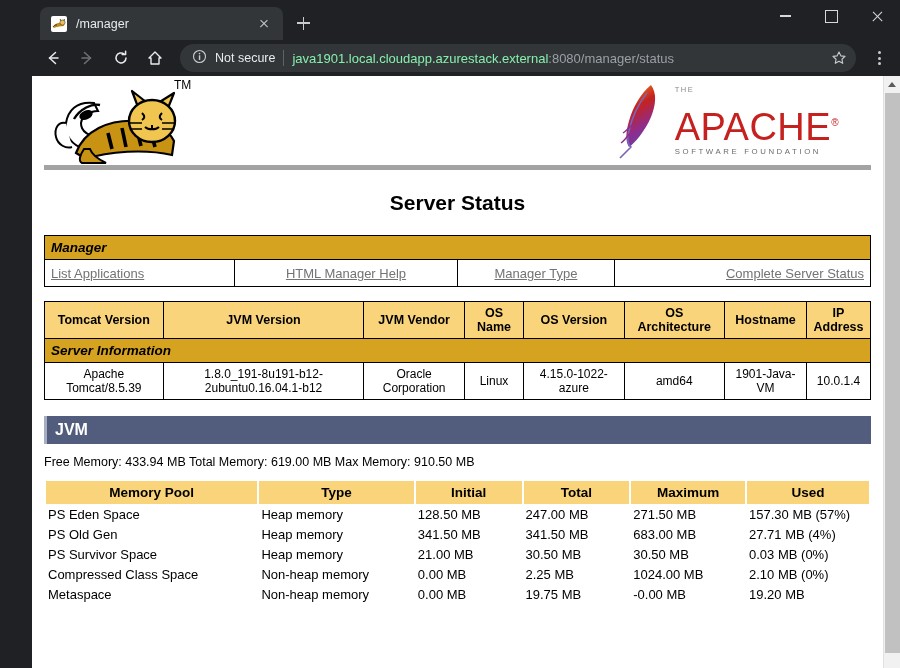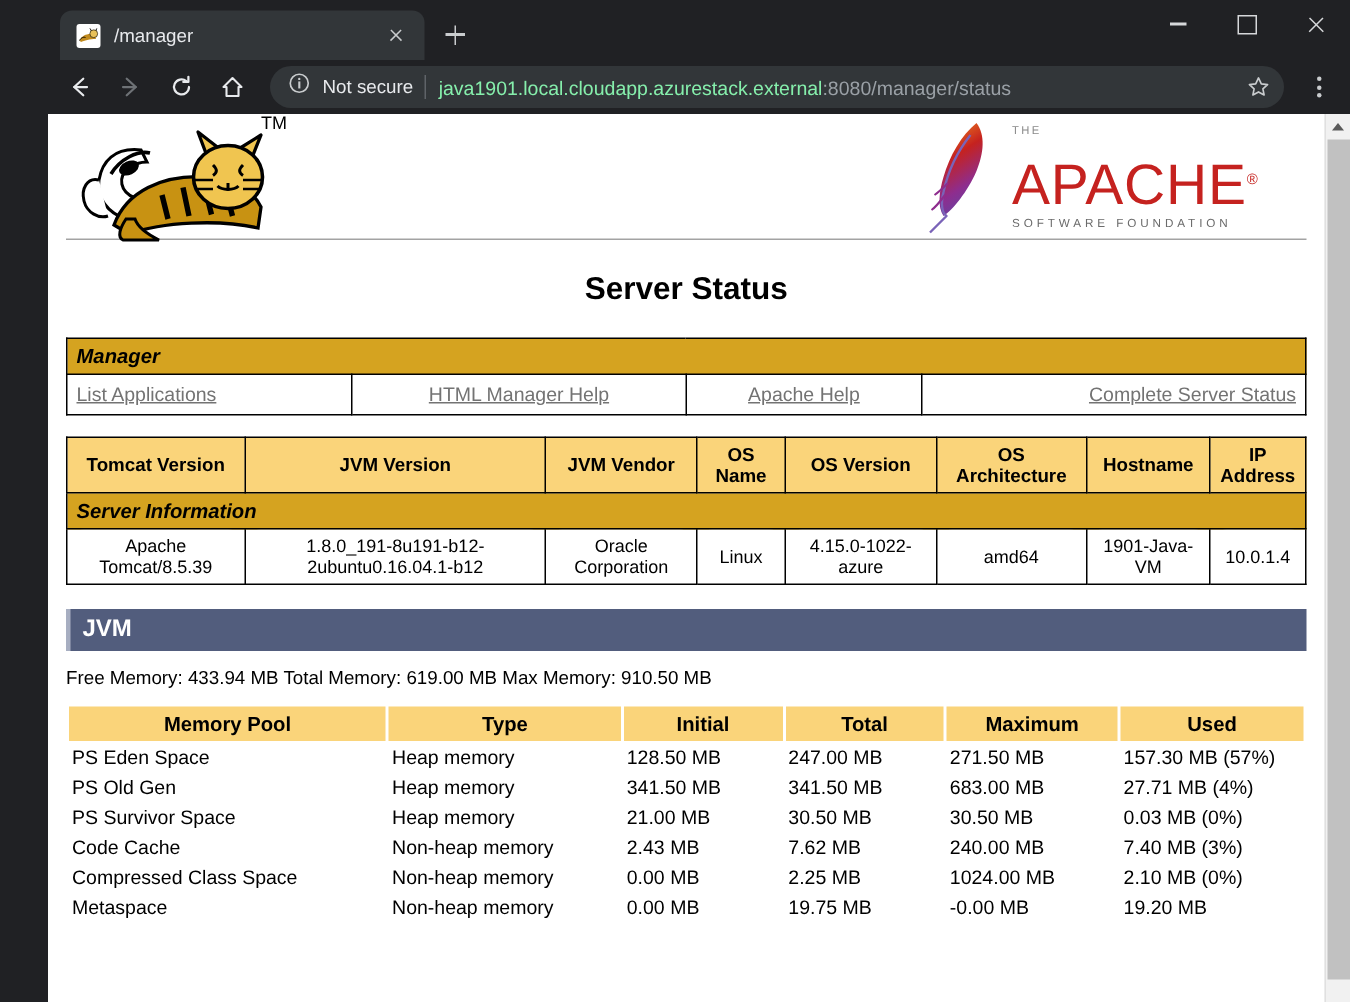--- a/index.html
+++ b/index.html
@@ -64,21 +64,21 @@
   .page { flex: 1; overflow: hidden; position: relative; }
   .page-inner { padding: 0 12px; }
 
   
   .scrollbar { width: 17px; background: #f1f1f1; border-left: 1px solid #e0e0e0; position: relative; flex: 0 0 17px; }
   .sb-arrow { height: 17px; background: #f1f1f1; display: flex; align-items: center; justify-content: center; }
   .sb-arrow span { width: 0; height: 0; border-left: 4px solid transparent; border-right: 4px solid transparent; border-bottom: 5px solid #5a5a5a; display: block; }
   .sb-thumb { position: absolute; top: 17px; left: 1px; width: 15px; height: 560px; background: #c1c1c1; }
 
   
-  .brandbar { height: 84px; display: flex; align-items: center; justify-content: space-between; border-bottom: 1px solid #a3a3a3; padding: 0 2px; }
+  .brandbar { height: 94px; display: flex; align-items: center; justify-content: space-between; border-bottom: 5px solid #a3a3a3; padding: 0 2px; }
   .tomcat-logo { width: 148px; height: 96px; position: relative; }
   .apache-logo { display: flex; align-items: center; gap: 6px; padding-right: 30px; }
   .apache-text { display: flex; flex-direction: column; }
   .ap-the { font-size: 7.5px; color: #8a8a8a; letter-spacing: 1.6px; font-family: "Liberation Sans", sans-serif; }
   .ap-main { font-size: 38px; color: #c5221f; letter-spacing: 0.5px; line-height: 0.92; font-family: "Liberation Sans", sans-serif; position: relative; margin-top: 16px; }
   .ap-main sup { font-size: 10px; vertical-align: super; }
   .ap-sub { font-size: 7.8px; color: #6b6b6b; letter-spacing: 2.6px; margin-top: 2px; }
 
   h1.pagetitle { text-align: center; font-size: 21px; color: #000; margin: 21px 0 20px; font-weight: bold; }
 
@@ -234,21 +234,21 @@
             <td class="sec-head" colspan="4">Manager</td>
           </tr>
           <tr class="navlink-row">
             <td class="al" style="width:23%">
               <a href="#">List Applications</a>
             </td>
             <td class="ac" style="width:27%">
               <a href="#">HTML Manager Help</a>
             </td>
             <td class="ac" style="width:19%">
-              <a href="#">Apache Help</a>
+              <a href="#">Manager Type</a>
             </td>
             <td class="ar" style="width:31%">
               <a href="#">Complete Server Status</a>
             </td>
           </tr>
         </tbody>
           </table>
 
         <table class="tc">
           <tbody>
@@ -311,28 +311,20 @@
             </tr>
             <tr>
               <td>PS Survivor Space</td>
               <td>Heap memory</td>
               <td>21.00 MB</td>
               <td>30.50 MB</td>
               <td>30.50 MB</td>
               <td>0.03 MB (0%)</td>
             </tr>
             <tr>
-              <td>Code Cache</td>
-              <td>Non-heap memory</td>
-              <td>2.43 MB</td>
-              <td>7.62 MB</td>
-              <td>240.00 MB</td>
-              <td>7.40 MB (3%)</td>
-            </tr>
-            <tr>
               <td>Compressed Class Space</td>
               <td>Non-heap memory</td>
               <td>0.00 MB</td>
               <td>2.25 MB</td>
               <td>1024.00 MB</td>
               <td>2.10 MB (0%)</td>
             </tr>
             <tr>
               <td>Metaspace</td>
               <td>Non-heap memory</td>

